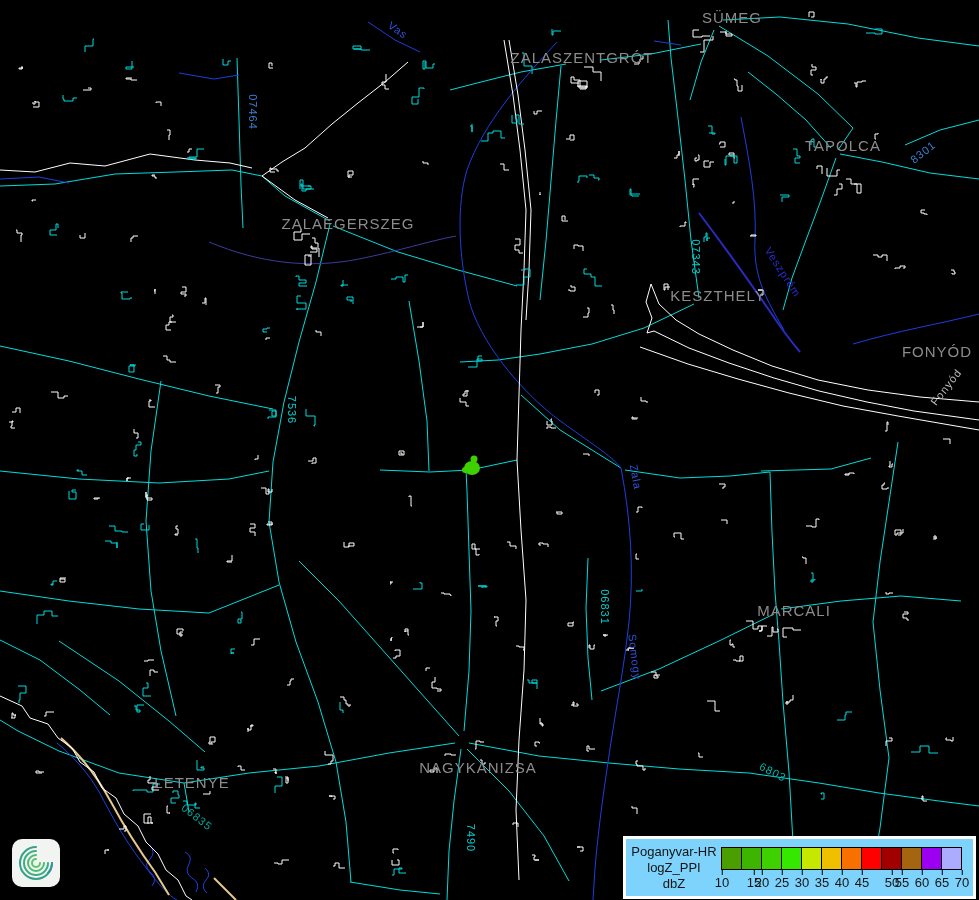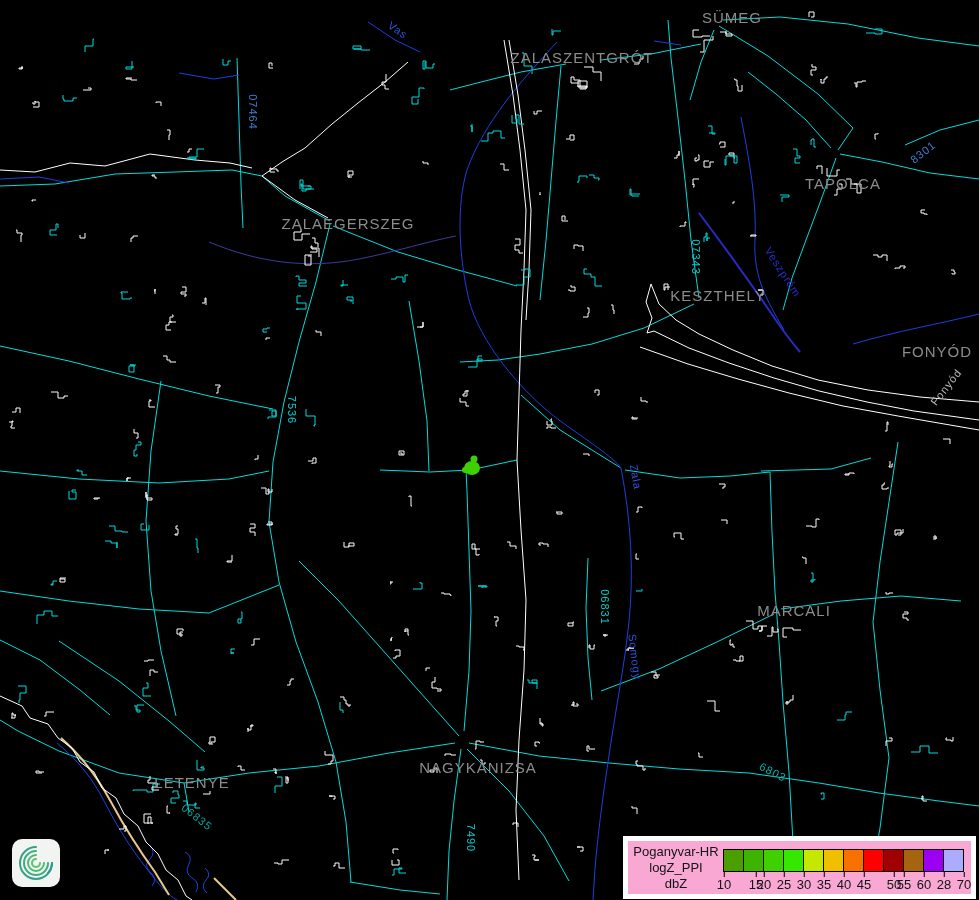--- a/index.html
+++ b/index.html
@@ -6,22 +6,22 @@
   .stage{position:relative;width:979px;height:900px;background:#000;overflow:hidden;
          font-family:"Liberation Sans",sans-serif;}
   .stage svg{position:absolute;left:0;top:0;}
   .radar-title{position:absolute;left:8px;top:6px;color:#e8e8e8;font-size:13.5px;
                letter-spacing:.2px;white-space:nowrap;z-index:5;}
   #labels{position:absolute;left:16px;top:0;width:100%;height:100%;z-index:4;pointer-events:none;}
   .city-label{position:absolute;color:#8c8c8c;font-size:15px;letter-spacing:1px;
               white-space:nowrap;transform:translate(-50%,-50%);}
   .road-label{position:absolute;font-size:11px;letter-spacing:1px;white-space:nowrap;
               transform:translate(-50%,-50%);}
-  .legend{position:absolute;left:623px;top:836px;width:353px;height:63px;background:#f9a8d4;
-          border:5px solid #ffffff;box-sizing:border-box;display:flex;z-index:6;}
+  .legend{position:absolute;left:623px;top:836px;width:353px;height:63px;background:#7dd3fc;
+          border:3px solid #ffffff;box-sizing:border-box;display:flex;z-index:6;}
   .legend-left{width:96px;display:flex;flex-direction:column;justify-content:center;
                align-items:center;color:#141414;font-size:13px;line-height:16px;}
   .legend-bar-wrap{position:relative;flex:1;}
   #legend-bar{position:absolute;left:0;top:8px;height:23px;display:flex;}
   #legend-bar .cell{width:21px;height:23px;border:1px solid #000;margin-left:-1px;box-sizing:border-box;}
   #legend-ticks{position:absolute;left:0;top:31px;width:100%;height:43px;}
   #legend-ticks .tick{position:absolute;top:5px;transform:translateX(-50%);
                       color:#141414;font-size:13px;}
   #legend-ticks .tick::before{content:"";position:absolute;left:50%;top:-5px;width:1px;height:5px;background:#000;}
   .logo{position:absolute;left:12px;top:839px;width:48px;height:48px;z-index:6;}
@@ -373,21 +373,21 @@
       <ellipse cx="472" cy="468" rx="8" ry="7" fill="#3ed000"></ellipse>
       <circle cx="474" cy="459" r="3.5" fill="#3ed000"></circle>
       <circle cx="465" cy="470" r="3" fill="#3ed000"></circle>
     </g>
   </svg>
 
 
   <div id="labels">
       <span class="city-label" style="left: 716px; top: 17px; transform: translate(-50%, -50%) rotate(0deg);">SÜMEG</span>
       <span class="city-label" style="left: 566px; top: 57px; transform: translate(-50%, -50%) rotate(0deg);">ZALASZENTGRÓT</span>
-      <span class="city-label" style="left: 827px; top: 145px; transform: translate(-50%, -50%) rotate(0deg); margin-top: 38px;">TAPOLCA</span>
+      <span class="city-label" style="left: 827px; top: 145px; transform: translate(-50%, -50%) rotate(0deg);">TAPOLCA</span>
       <span class="city-label" style="left: 332px; top: 223px; transform: translate(-50%, -50%) rotate(0deg);">ZALAEGERSZEG</span>
       <span class="city-label" style="left: 702px; top: 295px; transform: translate(-50%, -50%) rotate(0deg);">KESZTHELY</span>
       <span class="city-label" style="left: 921px; top: 351px; transform: translate(-50%, -50%) rotate(0deg);">FONYÓD</span>
       <span class="city-label" style="left: 778px; top: 610px; transform: translate(-50%, -50%) rotate(0deg);">MARCALI</span>
       <span class="city-label" style="left: 462px; top: 739px; transform: translate(-50%, -50%) rotate(0deg); margin-top: 28px;">NAGYKANIZSA</span>
       <span class="city-label" style="left: 176px; top: 782px; transform: translate(-50%, -50%) rotate(0deg);">LETENYE</span>
       <span class="road-label" style="left: 237px; top: 112px; color: rgb(59, 127, 208); transform: translate(-50%, -50%) rotate(90deg);">07464</span>
       <span class="road-label" style="left: 680px; top: 257px; color: rgb(0, 207, 207); transform: translate(-50%, -50%) rotate(90deg);">07343</span>
       <span class="road-label" style="left: 276px; top: 410px; color: rgb(0, 207, 207); transform: translate(-50%, -50%) rotate(90deg);">7536</span>
       <span class="road-label" style="left: 589px; top: 607px; color: rgb(0, 207, 207); transform: translate(-50%, -50%) rotate(90deg);">06831</span>
@@ -428,21 +428,21 @@
           <span class="tick" style="left: 32px;">15</span>
           <span class="tick" style="left: 40px;">20</span>
           <span class="tick" style="left: 60px;">25</span>
           <span class="tick" style="left: 80px;">30</span>
           <span class="tick" style="left: 100px;">35</span>
           <span class="tick" style="left: 120px;">40</span>
           <span class="tick" style="left: 140px;">45</span>
           <span class="tick" style="left: 160px; margin-left: 10px;">50</span>
           <span class="tick" style="left: 180px;">55</span>
           <span class="tick" style="left: 200px; text-align: right;">60</span>
-          <span class="tick" style="left: 220px;">28</span>
+          <span class="tick" style="left: 220px;">65</span>
           <span class="tick" style="left: 240px;">70</span>
         </div>
     </div>
   </div>
 
   <div class="logo">
     <svg width="48" height="48" viewBox="0 0 48 48">
       <rect x="0" y="0" width="48" height="48" rx="10" fill="#f2f4f2"></rect>
       <g fill="none" stroke-linecap="round">
         <path d="M24,8 a16,16 0 1,0 16,16" stroke="#35a08a" stroke-width="2"></path>

